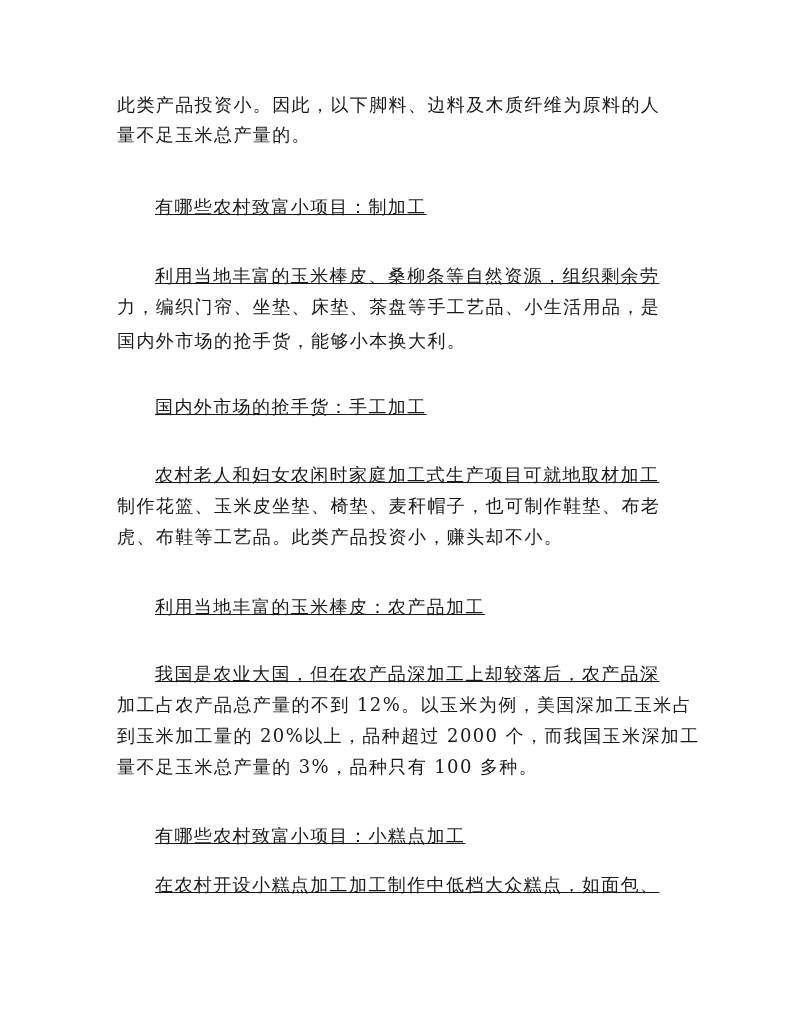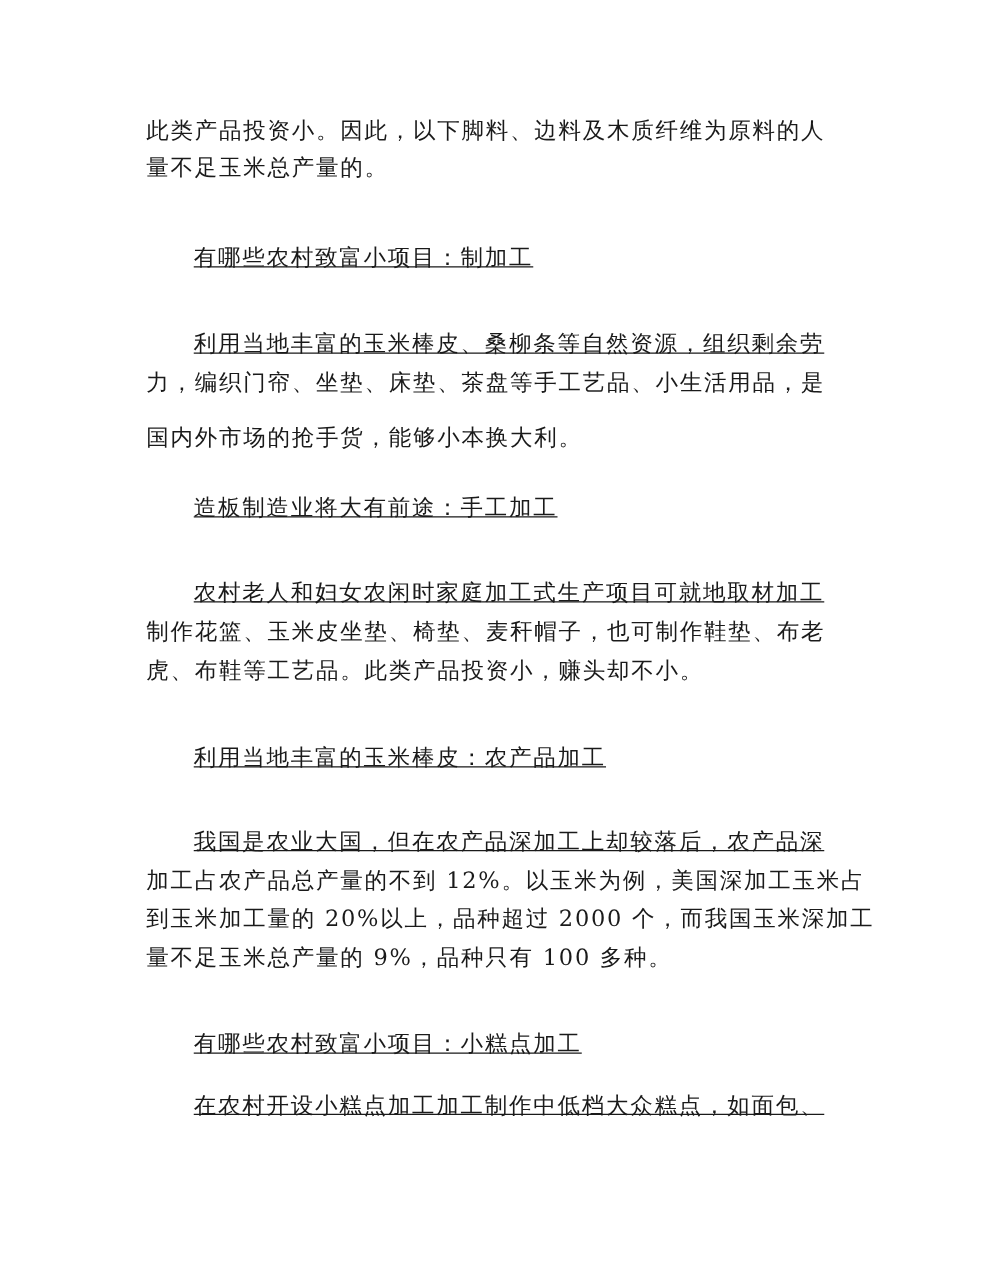--- a/index.html
+++ b/index.html
@@ -15,31 +15,31 @@
 
 <div class="page">
 
   <div class="line" style="top:94px">此类产品投资小。因此，以下脚料、边料及木质纤维为原料的人</div>
   <div class="line" style="top:124px">量不足玉米总产量的。</div>
 
   <div class="line indent" style="top:196px">有哪些农村致富小项目：制加工</div>
 
   <div class="line indent" style="top:265px">利用当地丰富的玉米棒皮、桑柳条等自然资源，组织剩余劳</div>
   <div class="line" style="top:296px">力，编织门帘、坐垫、床垫、茶盘等手工艺品、小生活用品，是</div>
-  <div class="line" style="top:340px">国内外市场的抢手货，能够小本换大利。</div>
+  <div class="line" style="top:330px">国内外市场的抢手货，能够小本换大利。</div>
 
-  <div class="line indent" style="top:396px">造板制造业将大有前途：手工加工</div>
+  <div class="line indent" style="top:396px">国内外市场的抢手货：手工加工</div>
 
   <div class="line indent" style="top:464px">农村老人和妇女农闲时家庭加工式生产项目可就地取材加工</div>
   <div class="line" style="top:495px">制作花篮、玉米皮坐垫、椅垫、麦秆帽子，也可制作鞋垫、布老</div>
   <div class="line" style="top:526px">虎、布鞋等工艺品。此类产品投资小，赚头却不小。</div>
 
   <div class="line indent" style="top:596px">利用当地丰富的玉米棒皮：农产品加工</div>
 
   <div class="line indent" style="top:663px">我国是农业大国，但在农产品深加工上却较落后，农产品深</div>
   <div class="line" style="top:694px">加工占农产品总产量的不到 12%。以玉米为例，美国深加工玉米占</div>
   <div class="line" style="top:725px">到玉米加工量的 20%以上，品种超过 2000 个，而我国玉米深加工</div>
-  <div class="line" style="top:756px">量不足玉米总产量的 9%，品种只有 100 多种。</div>
+  <div class="line" style="top:756px">量不足玉米总产量的 3%，品种只有 100 多种。</div>
 
   <div class="line indent" style="top:825px">有哪些农村致富小项目：小糕点加工</div>
 
   <div class="line indent" style="top:874px">在农村开设小糕点加工加工制作中低档大众糕点，如面包、</div>
 </div>
 
 </body></html>

